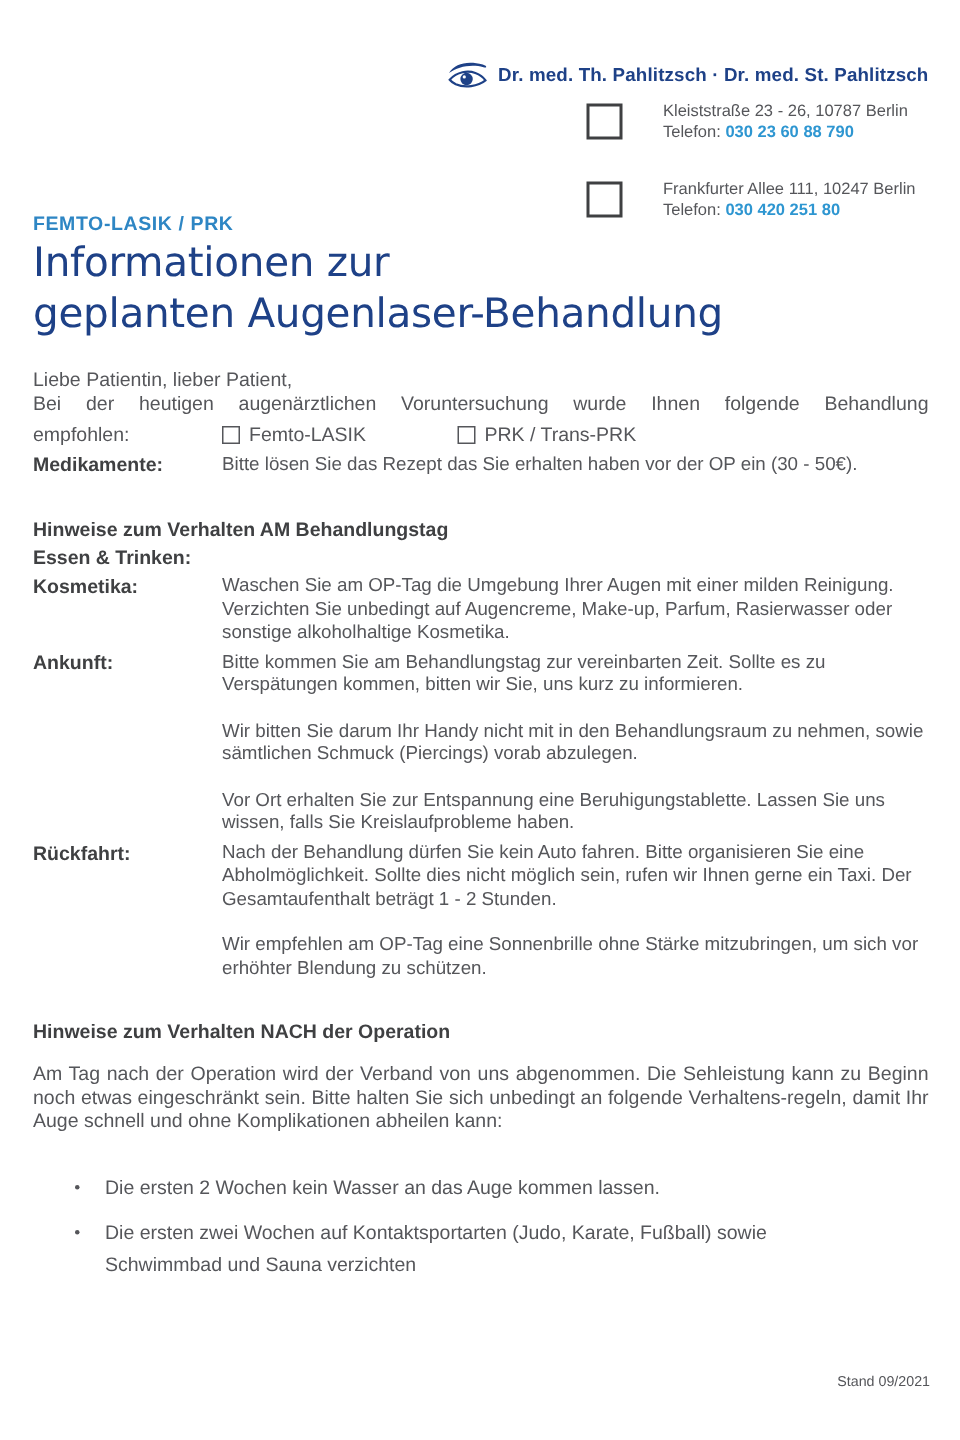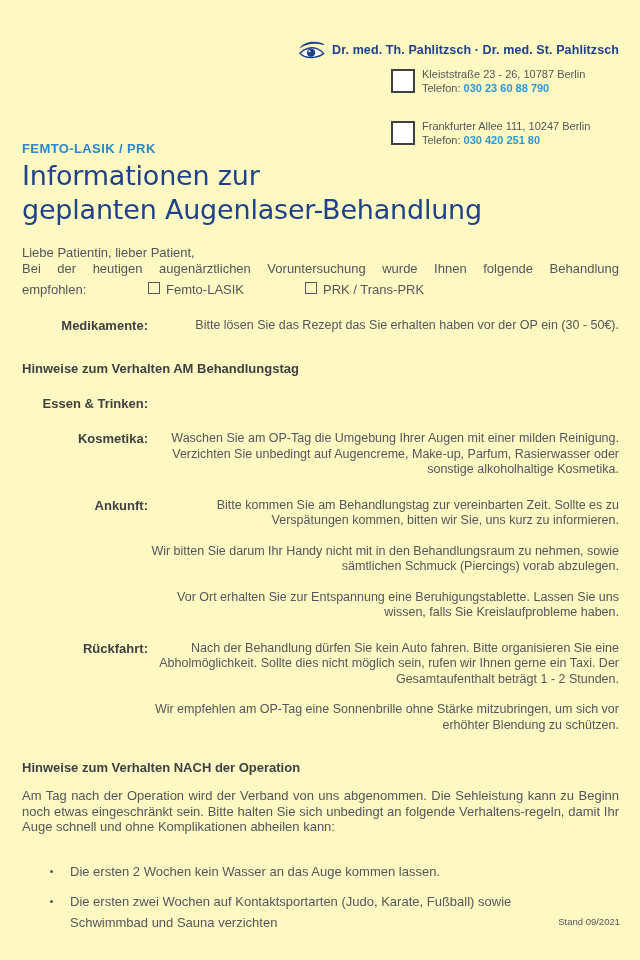--- a/index.html
+++ b/index.html
@@ -1,44 +1,44 @@
 <!DOCTYPE html>
 <html lang="de"><head>
 <meta charset="utf-8">
 <style>
   html,body{margin:0;padding:0;background:#e8e8e8;}
   .page{
-    width:640px;height:960px;margin:0 auto;background:#fef9c3;position:relative;
+    width:640px;height:960px;margin:0 auto;background:#ffffff;position:relative;
     font-family:"Liberation Sans",sans-serif;color:#55565a;overflow:hidden;
   }
   
   .brand{position:absolute;top:40px;right:21px;display:flex;align-items:center;gap:7px;}
   .brand-name{color:#1e4187;font-weight:bold;font-size:12.5px;letter-spacing:.1px;white-space:nowrap;}
   .eye-icon{width:27px;height:20px;flex:0 0 auto;}
   .locations{position:absolute;left:391px;top:67px;}
-  .location{display:flex;gap:7px;margin-bottom:24px;align-items:flex-start;}
+  .location{display:flex;gap:27px;margin-bottom:24px;align-items:flex-start;}
   .loc-checkbox{width:20px;height:20px;border:2px solid #3f4042;background:#fff;flex:0 0 auto;margin-top:2px;}
   .loc-text{font-size:11px;line-height:14px;color:#55565a;white-space:nowrap;}
   .loc-phone{color:#2e96d1;font-weight:bold;}
   
   .main{position:absolute;left:22px;top:141px;width:597px;}
   .eyebrow{color:#2e86c4;font-weight:bold;font-size:13px;letter-spacing:.4px;}
   .title{
     font-family:"DejaVu Sans","Liberation Sans",sans-serif;font-weight:normal;
     color:#1e4187;font-size:27px;line-height:34px;margin:3px 0 0;letter-spacing:-.2px;
   }
   .intro{margin-top:18px;font-size:13px;line-height:16px;}
   .intro-line2{text-align:justify;text-align-last:justify;}
   .opt-row{display:flex;margin-top:5px;align-items:center;}
   .opt-lead{width:126px;flex:0 0 auto;}
-  .opt-item{display:flex;align-items:flex-start;gap:6px;}
+  .opt-item{display:flex;align-items:center;gap:6px;}
   .opt-item.first{width:157px;flex:0 0 auto;}
   .cbx{width:10px;height:10px;border:1.5px solid #55565a;display:inline-block;flex:0 0 auto;}
   .sec-h{font-weight:bold;color:#3f4042;font-size:13px;margin-top:27px;}
-  .def{display:flex;margin-top:20px;font-size:12.5px;line-height:15.5px;text-align:right;}
+  .def{display:flex;margin-top:4px;font-size:12.5px;line-height:15.5px;}
   .def-label{width:126px;flex:0 0 auto;font-weight:bold;color:#3f4042;font-size:13px;}
   .def-body{flex:1;}
   .def-body p{margin:0 0 15px;}
   .def-body p:last-child{margin-bottom:0;}
   .after-p{margin-top:13px;font-size:13px;line-height:15.5px;text-align:justify;}
   .bullets{margin:26px 0 0;padding:0 0 0 26px;list-style:none;max-width:505px;}
   .bullets li{position:relative;padding-left:22px;font-size:13px;line-height:21px;margin-bottom:9px;}
   .bullets li::before{content:"";position:absolute;left:2px;top:9px;width:3px;height:3px;border-radius:50%;background:#55565a;}
   .stand{position:absolute;right:20px;bottom:33px;font-size:9.5px;color:#55565a;}
 </style>

